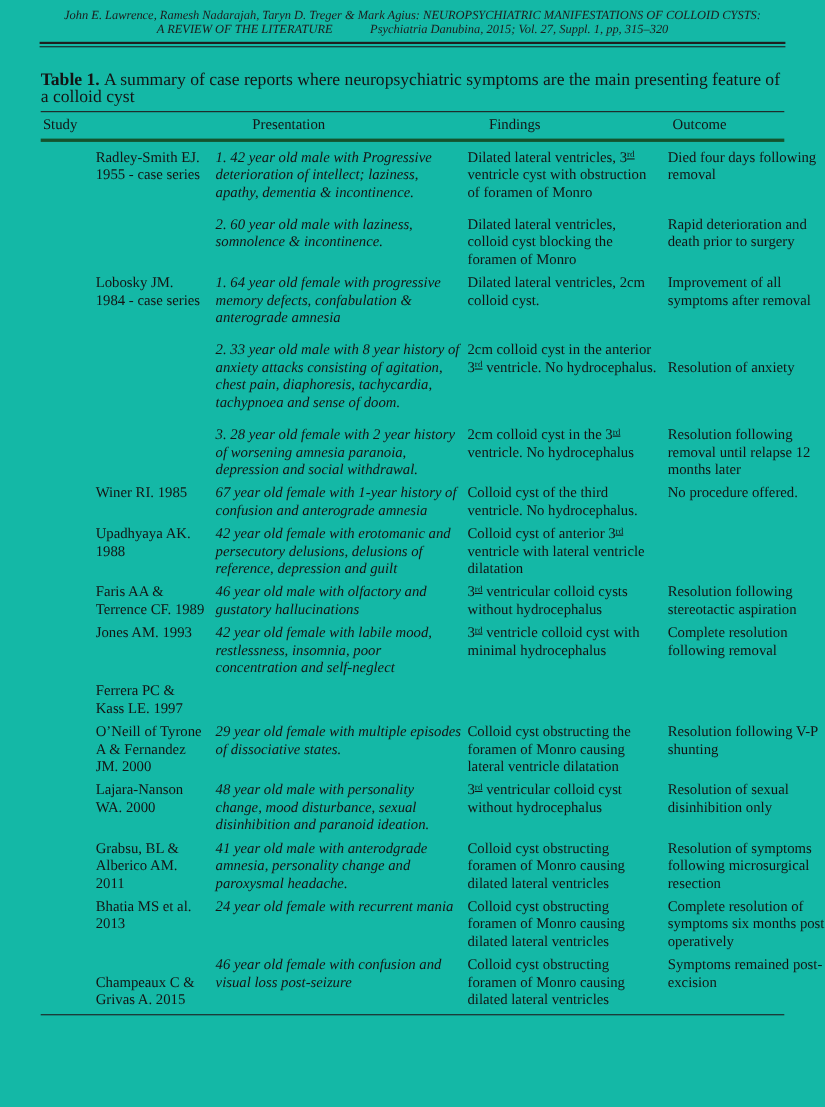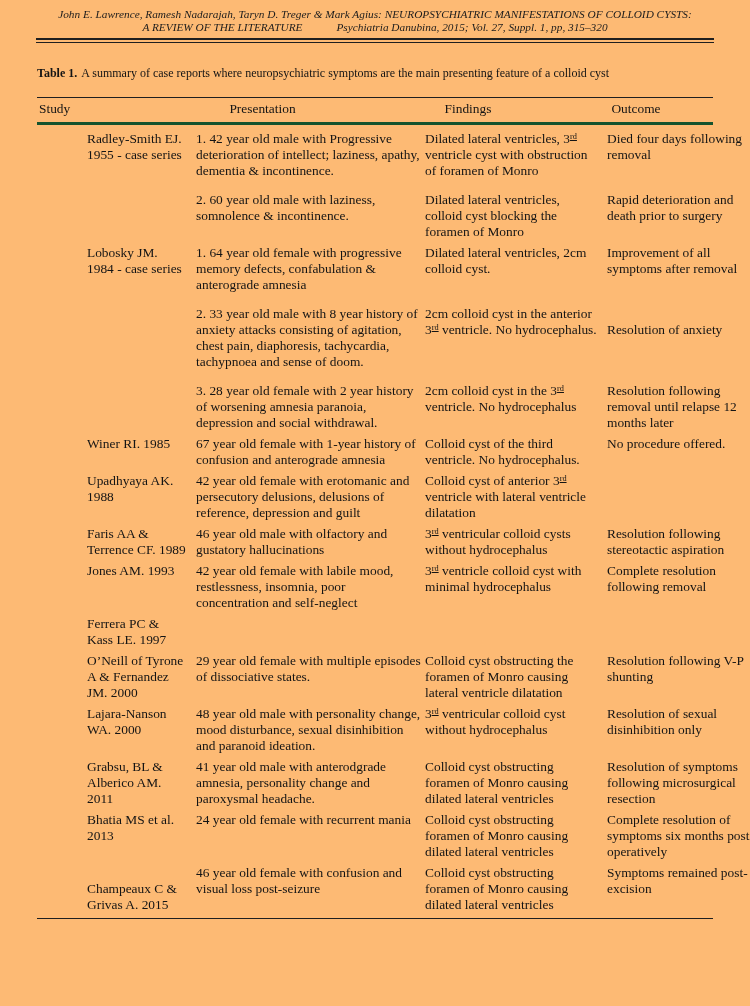--- a/index.html
+++ b/index.html
@@ -1,34 +1,34 @@
 <!DOCTYPE html>
 <html><head>
 <meta charset="utf-8">
 <style>
   html,body{margin:0;padding:0;background:#ffffff;}
   .page{
-    width:750px;height:1006px;background:#fdba74;color:#141414;
+    width:750px;height:1006px;background:#14b8a6;color:#141414;
     font-family:"Liberation Serif", "DejaVu Serif", serif;
     position:relative;overflow:hidden;box-sizing:border-box;
   }
   
   .running-head{
     padding-top:8px;text-align:center;font-style:italic;
     font-size:11.3px;line-height:13px;color:#1c1c1c;
   }
   .rh-gap{display:inline-block;width:34px;}
   .double-rule{
     margin:4px 36px 0 36px;height:2px;
     border-top:2px solid #1f1f1f;border-bottom:1px solid #1f1f1f;
   }
   
   .caption{
-    margin:22px 37px 0 37px;font-size:12px;line-height:16px;
-    padding-bottom:16px;border-bottom:1px solid #1f1f1f;
+    margin:22px 37px 0 37px;font-size:16px;line-height:16px;
+    padding-bottom:4px;border-bottom:1px solid #1f1f1f;
   }
   .caption .cap-label{font-weight:bold;}
   .caption .cap-text{margin-left:4px;}
   
   .thead{
     margin:0 37px;display:grid;grid-template-columns:111px 229px 182px 154px;
     font-size:13.4px;line-height:16px;padding:3px 0 5px 0;
     border-bottom:3px solid #14532d;
   }
   .th{padding-left:2px;}
@@ -38,21 +38,21 @@
     margin:0 37px;padding:6px 0 5px 0;border-bottom:1px solid #1f1f1f;
     font-size:13.4px;line-height:16px;
   }
   .group{display:flex;margin-bottom:5px;margin-left:48px;}
   .group:last-child{margin-bottom:0;align-items:flex-end;}
   .study-cell{width:111px;min-width:111px;padding:0 10px 0 2px;box-sizing:border-box;}
   .case-list{flex:1;}
   .case{display:grid;grid-template-columns:229px 182px 154px;}
   .case + .case{margin-top:13px;}
   .cell{padding-right:8px;box-sizing:border-box;}
-  .cell.presentation{padding-right:4px;}
+  .cell.presentation{padding-right:4px;font-style:italic;}
   
   .group:nth-child(2) .case:nth-child(2) .cell.outcome{padding-top:16px;}
   sup{font-size:0.62em;line-height:0;vertical-align:baseline;position:relative;top:-0.5em;text-decoration:underline;}
 </style>
 </head>
 <body>
 
 <div class="page">
 
   <div class="running-head">

